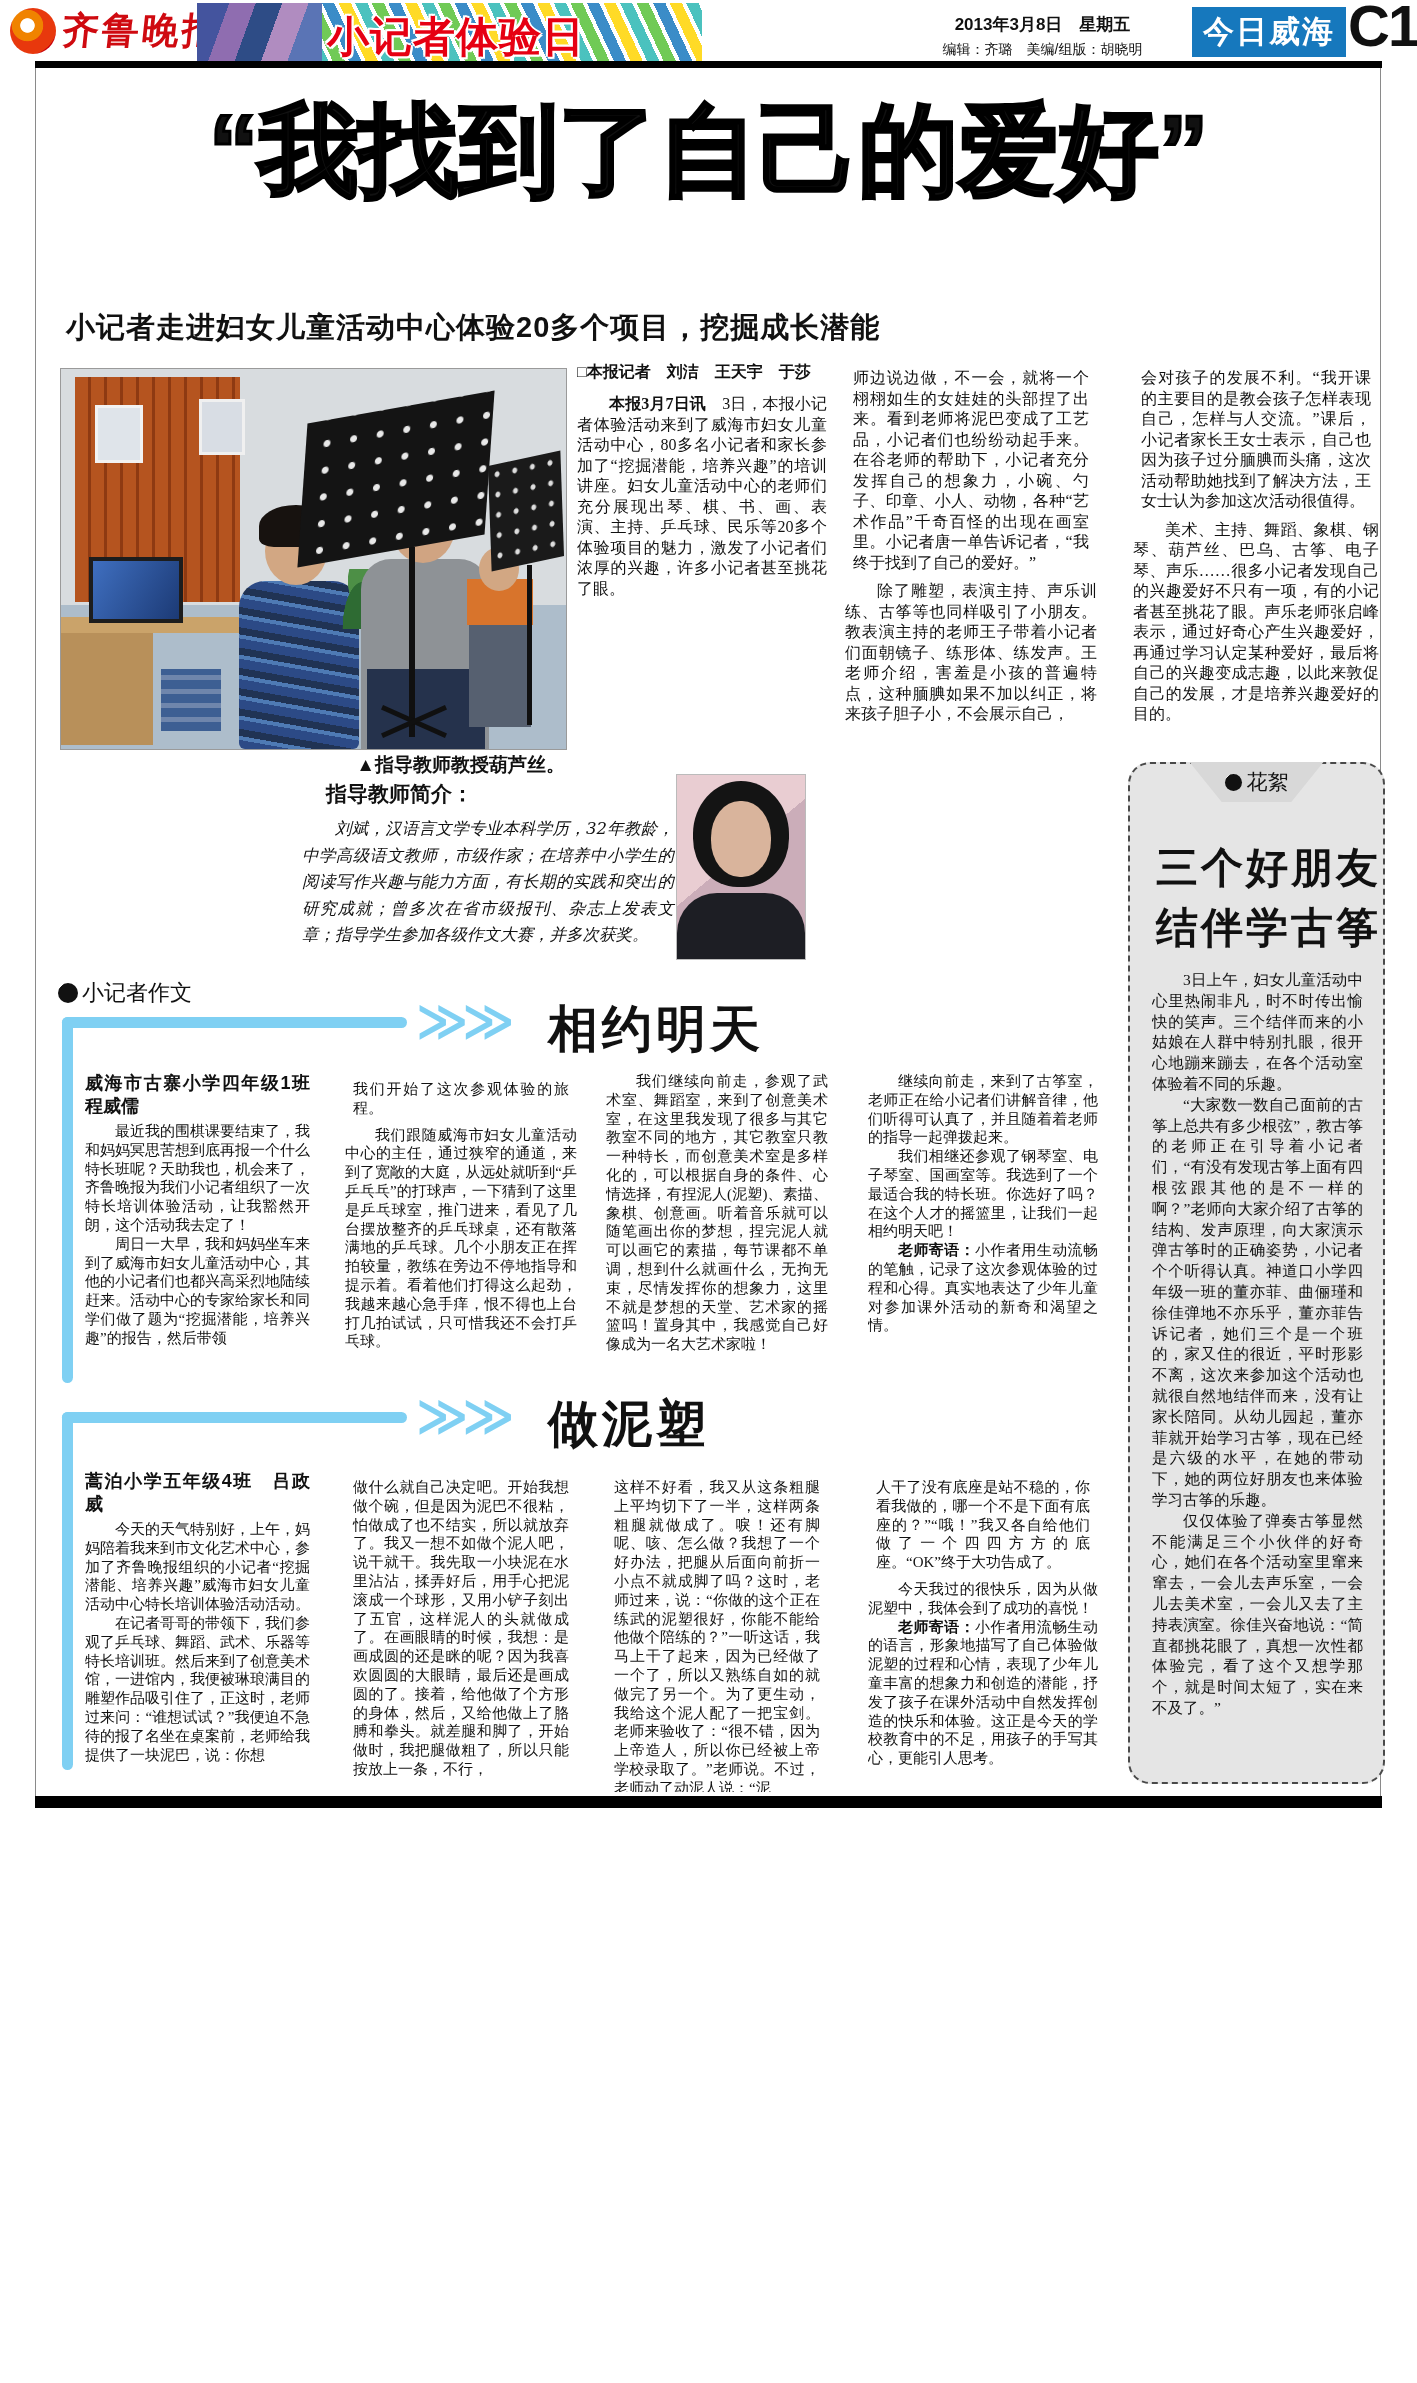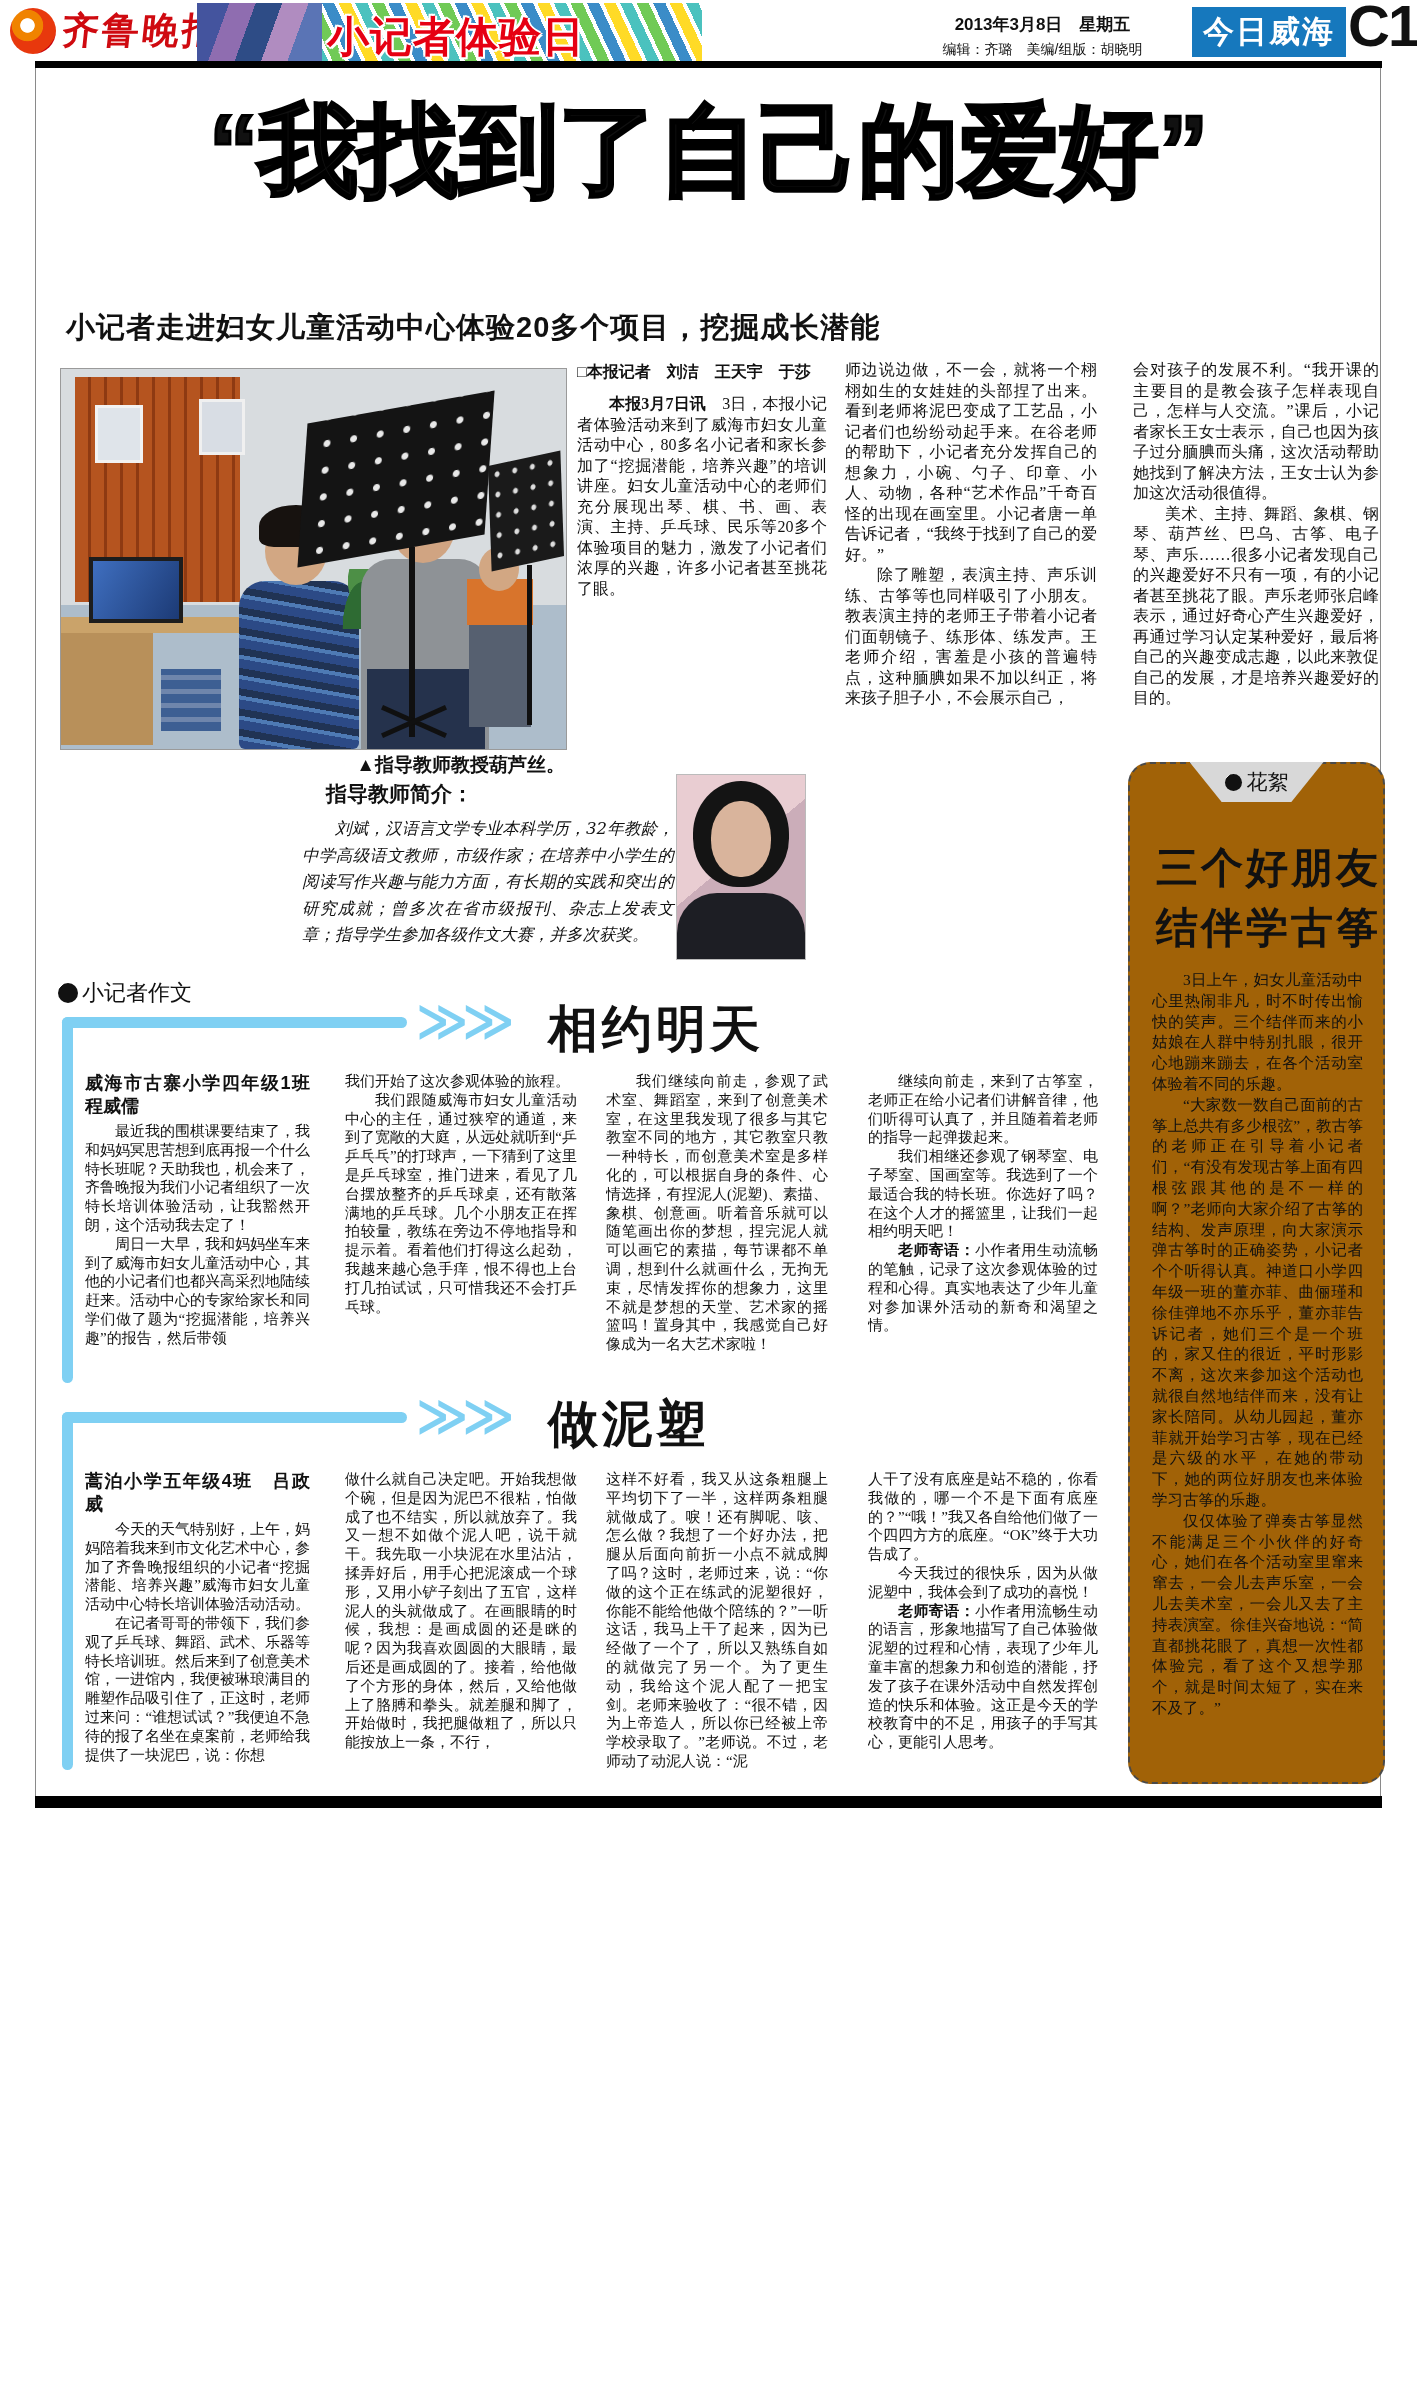--- a/index.html
+++ b/index.html
@@ -73,21 +73,21 @@
   .caption{left:60px;top:752px;width:505px;text-align:right;font-weight:700;font-size:19px;}
 
   
   .lead-col{position:absolute;top:360px;height:402px;overflow:hidden;
      font-family:"Liberation Serif",serif;font-size:16px;line-height:20.5px;text-align:justify;}
   .lc1{left:577px;width:250px;}
   .lc2{left:845px;width:252px;}
   .lc3{left:1133px;width:246px;}
   .byline{font-family:"Liberation Sans",sans-serif;font-weight:700;font-size:16px;margin-bottom:10px;line-height:24px;}
   p.para{margin:0;text-indent:2em;}
-  p.cont{margin:0;text-indent:0;}
+  p.cont{margin:8px;text-indent:0;}
 
   
   .profile{left:292px;top:772px;width:530px;height:198px;}
   .profile-title{position:absolute;left:6px;top:8px;font-size:21px;font-weight:700;margin-left:28px;}
   .profile-body{position:absolute;left:10px;top:44px;width:372px;font-family:"DejaVu Serif",serif;font-style:italic;
      font-size:16.5px;line-height:26.5px;text-align:justify;text-indent:2em;}
   .pr-photo{position:absolute;left:384px;top:2px;width:128px;height:184px;overflow:hidden;
      background:linear-gradient(140deg,#e9cdd2 0 45%,#cbadb9 45%);border:1px solid #bbb;}
   .pr-hair{position:absolute;left:16px;top:6px;width:96px;height:106px;border-radius:50% 50% 46% 46%;background:#141414;}
   .pr-face{position:absolute;left:34px;top:26px;width:60px;height:76px;border-radius:48%;background:#d9b49c;}
@@ -106,21 +106,21 @@
      font-size:15px;line-height:18.8px;text-align:justify;}
   .e-byline{font-family:"Liberation Sans",sans-serif;font-weight:700;font-size:18px;line-height:23px;margin-bottom:4px;}
   .ec1{left:85px;width:225px;}
   .ec2{left:345px;width:232px;}
   .ec3{left:606px;width:222px;}
   .ec4{left:868px;width:230px;}
   .e1{top:1072px;height:312px;}
   .e2{top:1470px;height:322px;}
 
   
-  .sidebar{left:1128px;top:762px;width:253px;height:1018px;border:2px dashed #4a4a4a;border-radius:22px;background:#a16207;}
+  .sidebar{left:1128px;top:762px;width:253px;height:1018px;border:2px dashed #4a4a4a;border-radius:22px;background:#e5e5e5;}
   .sb-tab{position:absolute;left:50%;top:-2px;transform:translateX(-50%);width:134px;height:40px;background:#d8d8d8;
      clip-path:polygon(0 0,100% 0,76% 100%,24% 100%);display:flex;align-items:center;justify-content:center;gap:5px;font-size:21px;}
   .sb-title{position:absolute;left:26px;top:74px;font-size:42px;font-weight:900;letter-spacing:3px;line-height:60px;}
   .sb-body{position:absolute;left:22px;top:206px;width:211px;height:796px;overflow:hidden;
      font-family:"Liberation Serif",serif;font-size:15.5px;line-height:20.8px;text-align:justify;}
 </style>
 </head>
 <body>
 
 <div class="page">

